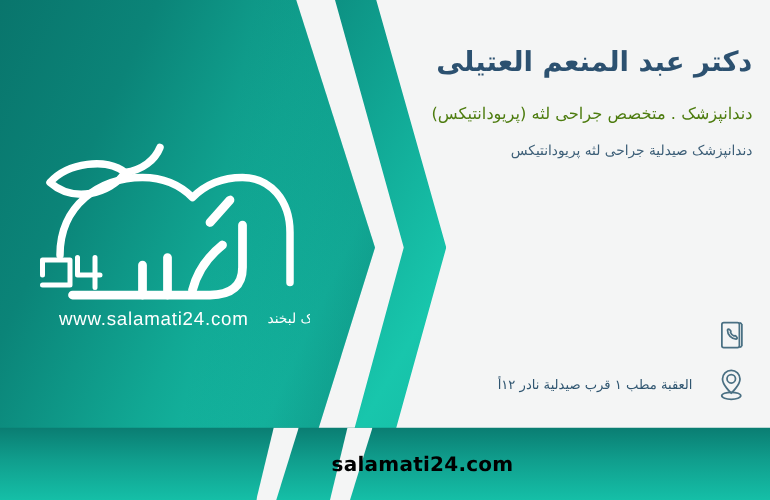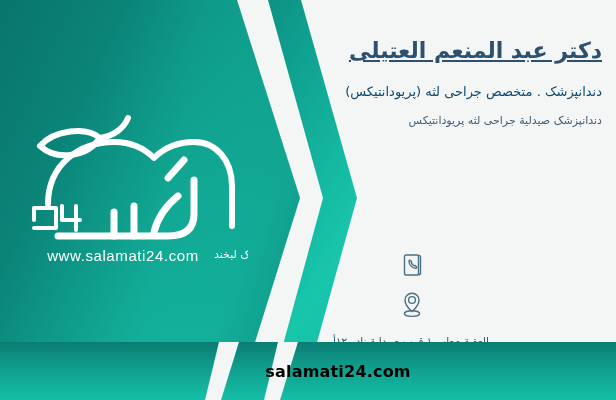--- a/index.html
+++ b/index.html
@@ -138,46 +138,44 @@
     text-align: right;
     direction: rtl;
   }
   .doctor-name {
     margin-top: 36px;
     font-size: 22px;
     font-weight: bold;
     color: #2c5170;
     line-height: 1.35;
     font-family: "DejaVu Sans", "Liberation Sans", sans-serif;
-    text-decoration: underline;
   }
   .specialty-ar {
     margin-top: 16px;
     font-size: 13px;
-    color: #0c4a6e;
+    color: #4d7c0f;
     line-height: 1.5;
   }
   .specialty-fa {
     margin-top: 12px;
     font-size: 11px;
     color: #3c5e77;
     line-height: 1.5;
   }
 
   
   .contact-list {
     position: absolute;
     right: 14px;
     top: 248px;
     width: 380px;
     direction: rtl;
   }
   .contact-row {
     display: flex;
-    flex-direction: column;
     align-items: center;
     justify-content: flex-start;
     min-height: 40px;
     gap: 12px;
   }
   .contact-icon {
     flex: 0 0 auto;
     width: 34px;
     height: 34px;
     display: flex;

